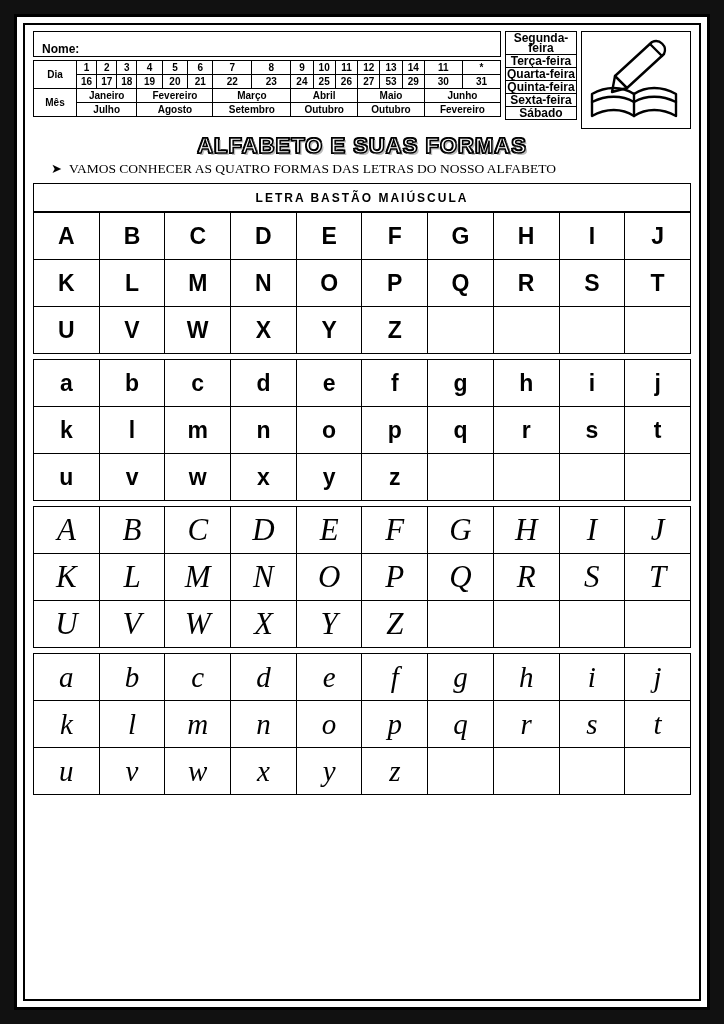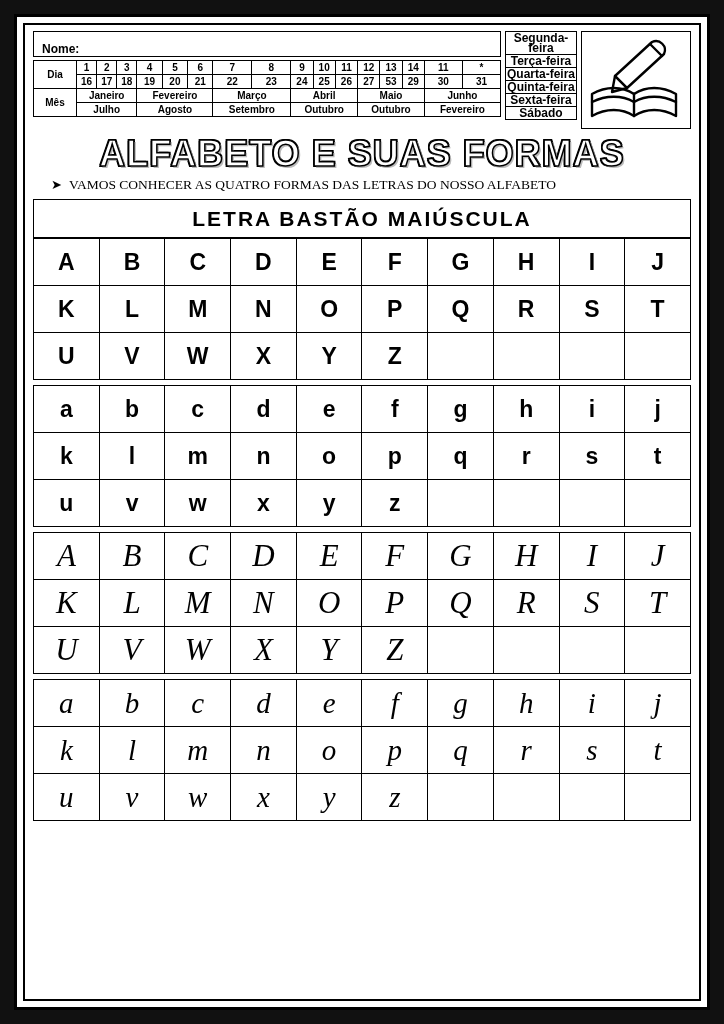--- a/index.html
+++ b/index.html
@@ -64,21 +64,21 @@
     width:108px;height:96px;margin-left:4px;
     border:1.5px solid #000;
     position:relative;
   }
   .header-right svg{position:absolute;left:0;top:0;}
   
   .title{
     text-align:center;
     font-family:"Liberation Sans",sans-serif;
     font-weight:bold;
-    font-size:36px;
+    font-size:22px;
     letter-spacing:1px;
     margin:4px 0 2px 0;
     color:#fff;
     -webkit-text-stroke:1.5px #000;
     text-shadow:
       2px 2px 0 #bbb,
       -1px -1px 0 #000,
       1px -1px 0 #000,
       -1px 1px 0 #000,
       1px 1px 0 #000;
@@ -92,21 +92,21 @@
   }
   .subtitle .bullet{font-family:"DejaVu Sans",sans-serif;font-size:13px;margin-right:7px;}
   
   .section{margin-bottom:5px;}
   .section-head{
     border:1.8px solid #000;
     border-bottom:1.8px solid #000;
     text-align:center;
     font-family:"Liberation Sans",sans-serif;
     font-weight:bold;
-    font-size:21px;
+    font-size:12px;
     letter-spacing:2px;
     padding:7px 0 6px 0;
   }
   table.grid{
     border-collapse:collapse;
     width:100%;
     table-layout:fixed;
     border:1.8px solid #000;
     border-top:none;
   }

